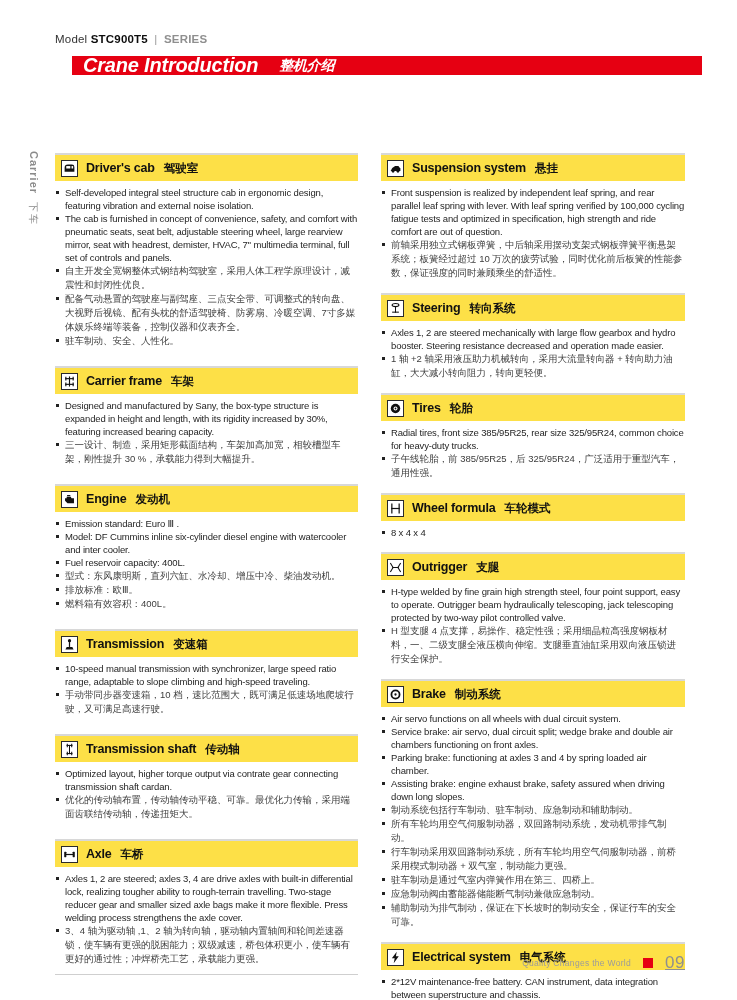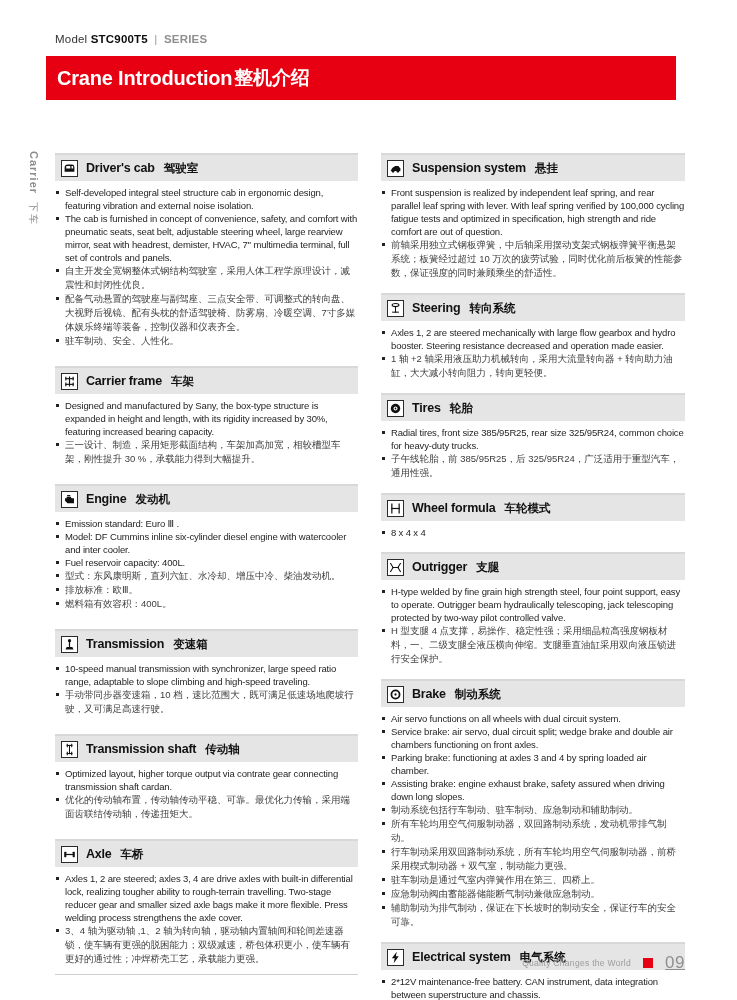--- a/index.html
+++ b/index.html
@@ -8,42 +8,42 @@
     font-family:"Liberation Sans",sans-serif;overflow:hidden;
     -webkit-font-smoothing:antialiased;
   }
   
   .model-line{position:absolute;left:55px;top:33px;font-size:11.5px;color:#2b2b2b;letter-spacing:.2px;}
   .model-line .m-label{font-weight:400;color:#333;}
   .model-line .m-num{font-weight:800;color:#0d0d0d;}
   .model-line .m-div{color:#9a9a9a;margin:0 3px;}
   .model-line .m-series{color:#8f8f8f;font-weight:600;}
   .banner{
-    position:absolute;left:46px;top:56px;width:630px;height:44px;
+    position:absolute;left:72px;top:56px;width:630px;height:19px;
     color:#fff;display:flex;align-items:center;padding-left:11px;box-sizing:border-box;
-    font-size:20px;font-weight:800;letter-spacing:-.2px;
-  }
-  .banner .t-cn{margin-left:2px;font-size:19px;}
+    font-size:20px;font-weight:800;letter-spacing:-.2px;font-style:italic;
+  }
+  .banner .t-cn{margin-left:21px;font-size:14px;}
   
   .side-label{
     position:absolute;left:26px;top:151px;
     writing-mode:vertical-rl;text-orientation:sideways;
     color:#8a8a8a;font-size:11px;font-weight:700;letter-spacing:1px;
   }
   .side-label .s-cn{font-size:10px;font-weight:400;margin-top:4px;letter-spacing:2px;}
   
   .col{position:absolute;top:153px;}
   .col-left{left:55px;width:303px;}
   .col-right{left:381px;width:304px;}
   .section{margin-top:18px;}
   .col-right .section{margin-top:13px;}
   .section:first-child{margin-top:0;}
   .section-header{
     display:flex;align-items:center;gap:8px;
-    background:#e5e5e5;border-top:2px solid #d8d8d8;
+    background:#fde047;border-top:2px solid #d8d8d8;
     height:26px;padding-left:6px;
   }
   .icon-box{
     width:17px;height:17px;background:#fff;border:1px solid #2a2a2a;
     display:flex;align-items:center;justify-content:center;flex:0 0 auto;box-sizing:border-box;
   }
   .icon-box svg{display:block;}
   .sec-title-en{font-weight:700;font-size:12.5px;color:#111;letter-spacing:-.2px;white-space:nowrap;}
   .sec-title-cn{font-weight:700;font-size:11.5px;color:#111;margin-left:1px;white-space:nowrap;}
   .bullets{padding:5px 0 0 1px;}

